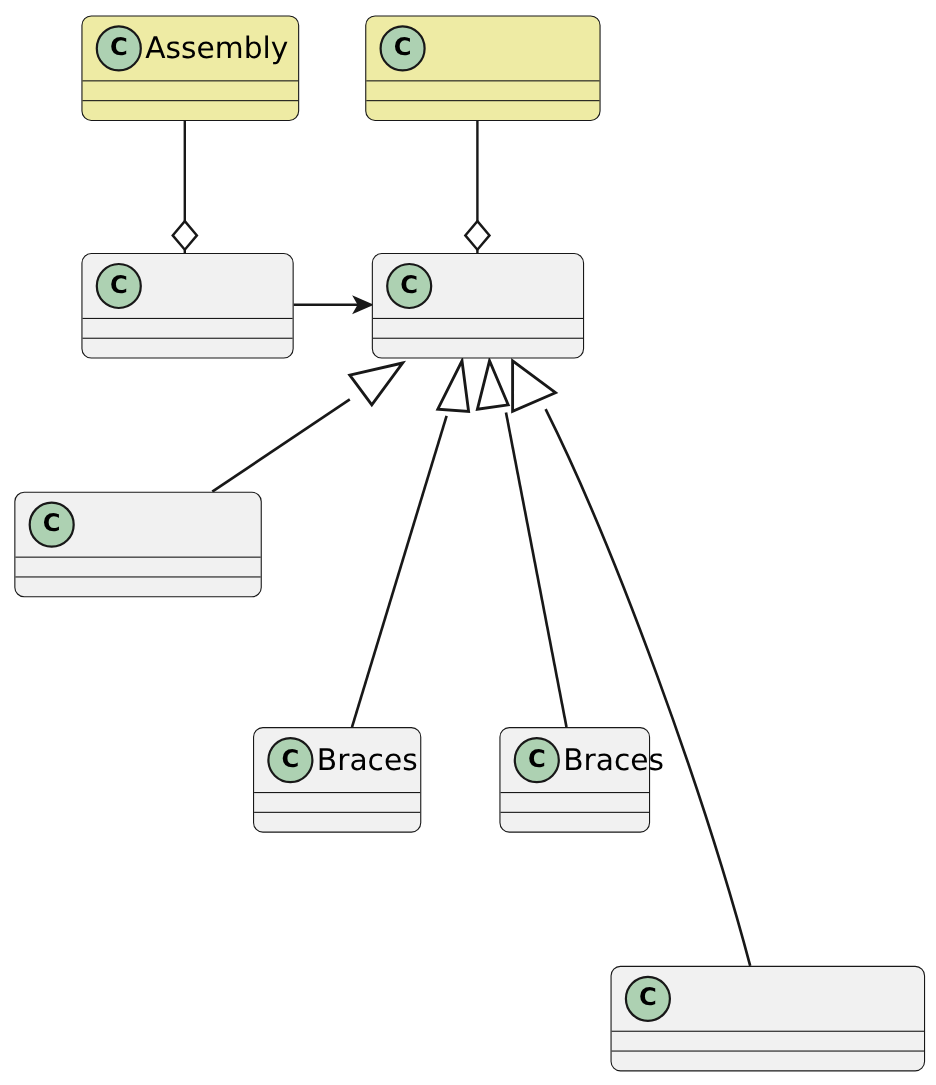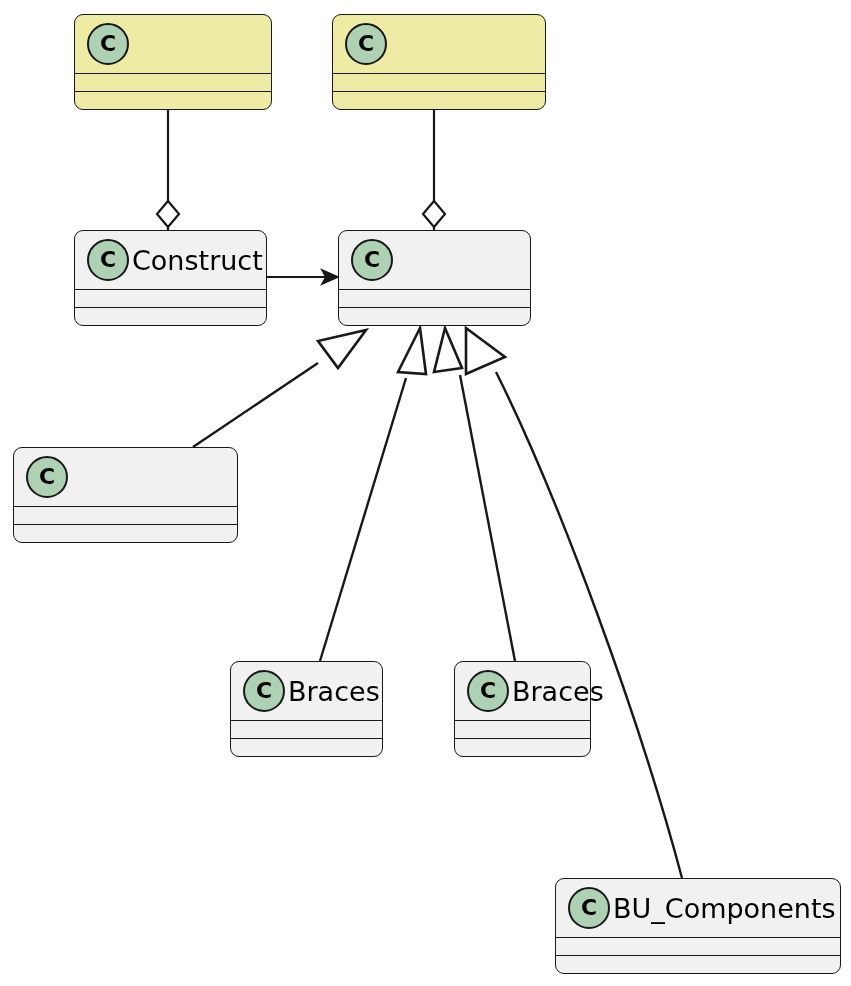--- a/index.html
+++ b/index.html
@@ -76,41 +76,41 @@
 
     <g>
       <path d="M682,878 C640,720 560,500 496,372" fill="none" stroke="#181818" stroke-width="2.4"></path>
       <polygon points="466,328 466,374 505,357" fill="#FFFFFF" stroke="#181818" stroke-width="2.6" stroke-linejoin="miter"></polygon>
     </g>
   </svg>
 
   <div class="node yellow" style="left:74px;top:14px;width:198px;height:96px;">
     <div class="title-row">
       <span class="stereo">C</span>
+      <span class="cls-name">Assembly</span>
     </div>
     <div class="sep"></div>
     <div class="compartment"></div>
     <div class="sep"></div>
     <div class="compartment last"></div>
   </div>
 
   <div class="node yellow" style="left:332px;top:14px;width:214px;height:96px;">
     <div class="title-row">
       <span class="stereo">C</span>
     </div>
     <div class="sep"></div>
     <div class="compartment"></div>
     <div class="sep"></div>
     <div class="compartment last"></div>
   </div>
 
   <div class="node" style="left:74px;top:230px;width:193px;height:96px;">
     <div class="title-row">
       <span class="stereo">C</span>
-      <span class="cls-name">Construct</span>
     </div>
     <div class="sep"></div>
     <div class="compartment"></div>
     <div class="sep"></div>
     <div class="compartment last"></div>
   </div>
 
   <div class="node" style="left:338px;top:230px;width:193px;height:96px;">
     <div class="title-row">
       <span class="stereo">C</span>
@@ -149,21 +149,20 @@
     </div>
     <div class="sep"></div>
     <div class="compartment"></div>
     <div class="sep"></div>
     <div class="compartment last"></div>
   </div>
 
   <div class="node" style="left:555px;top:878px;width:286px;height:96px;">
     <div class="title-row">
       <span class="stereo">C</span>
-      <span class="cls-name">BU_Components</span>
     </div>
     <div class="sep"></div>
     <div class="compartment"></div>
     <div class="sep"></div>
     <div class="compartment last"></div>
   </div>
 
 </div>
 
 </body></html>

